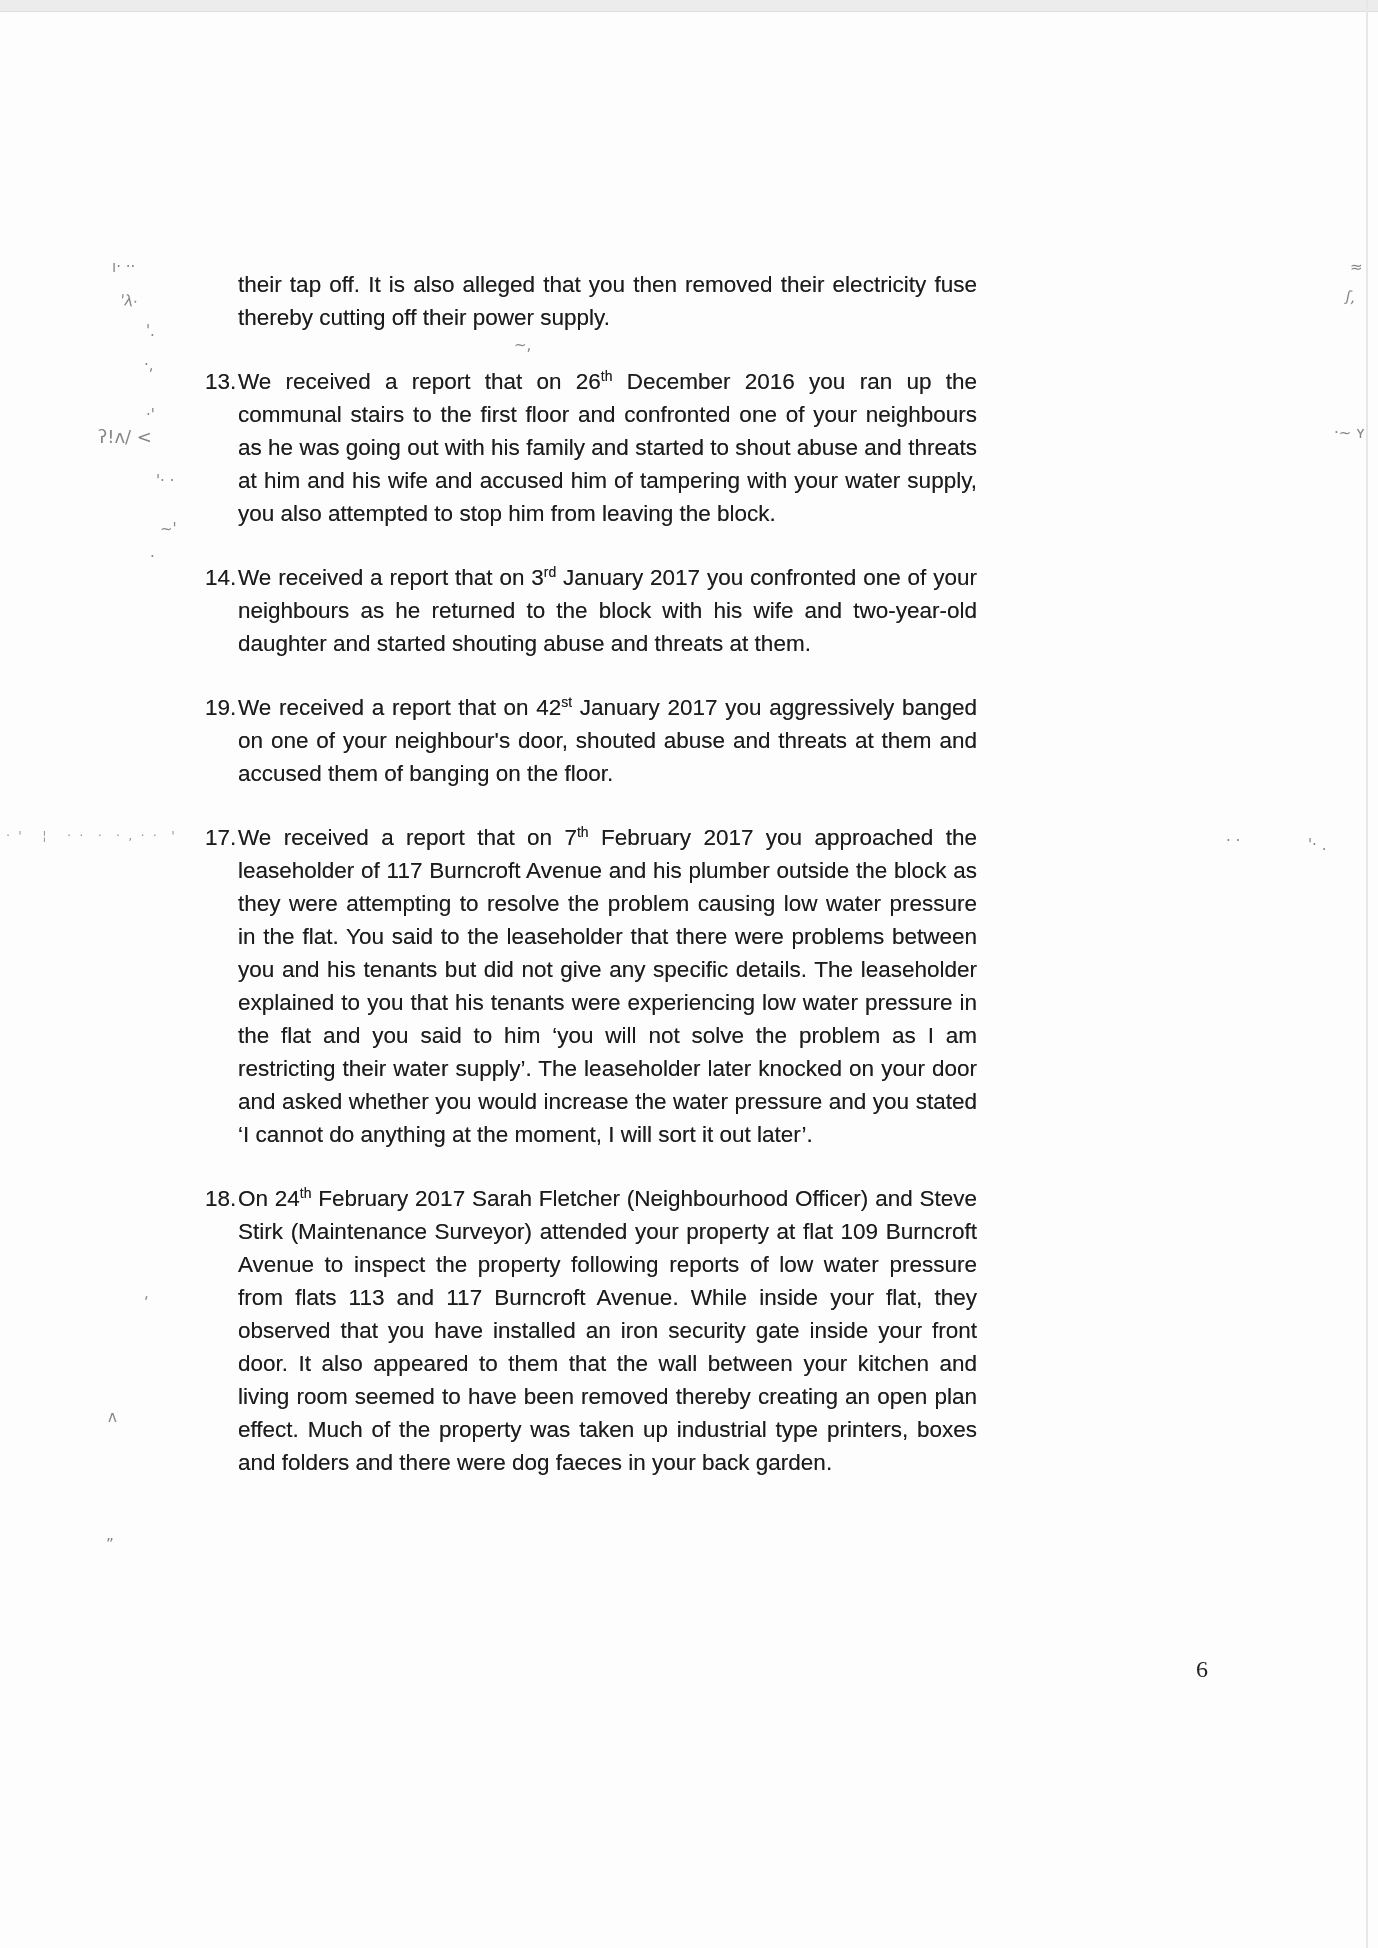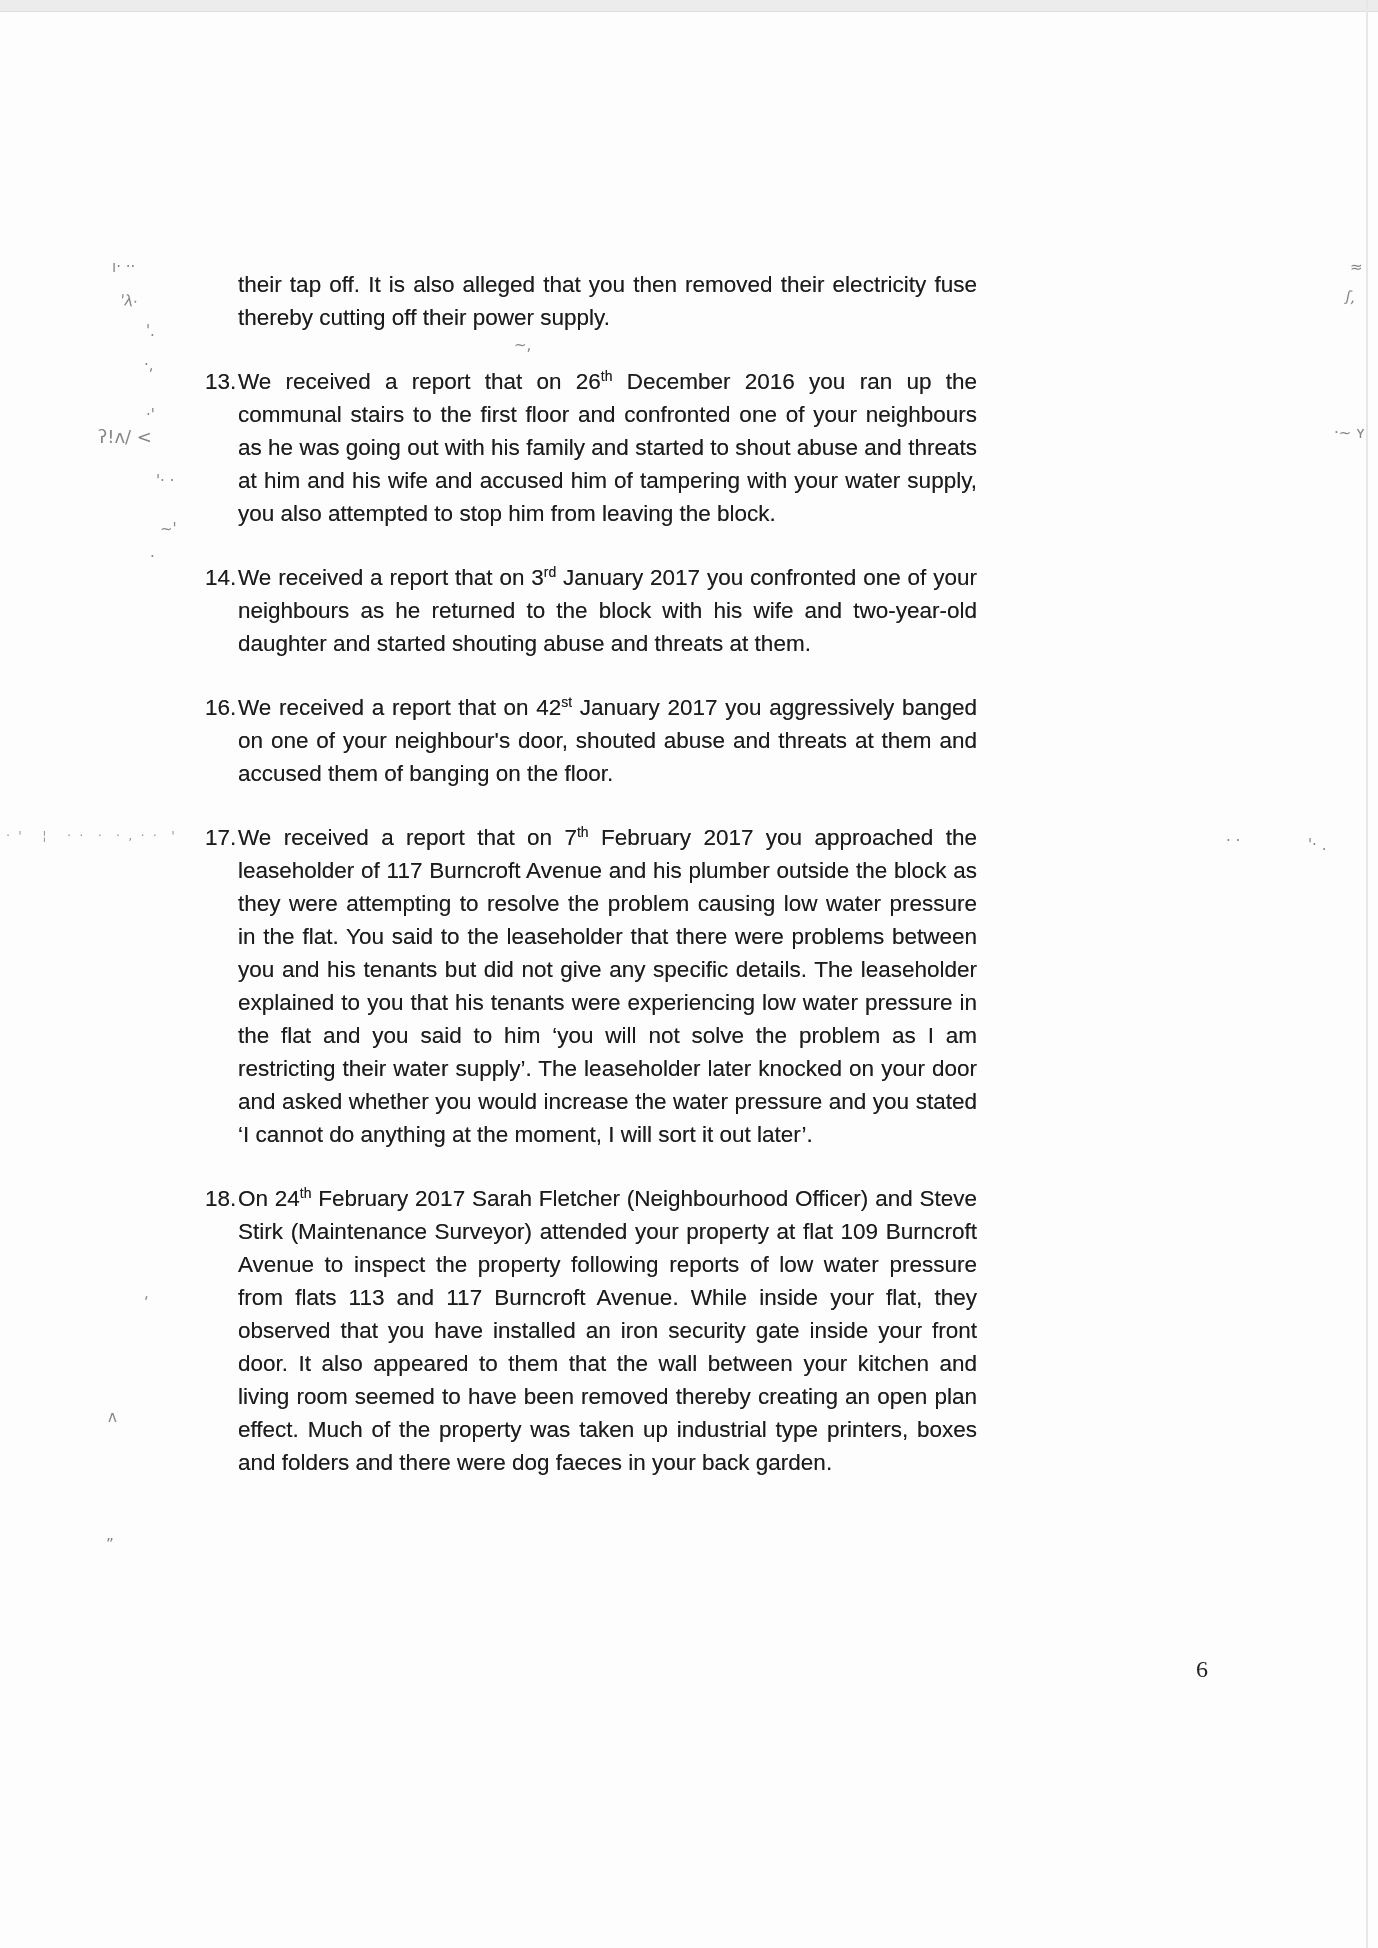--- a/index.html
+++ b/index.html
@@ -64,21 +64,21 @@
 
   <div class="textcol">
 
     <div class="para"><span>their tap off. It is also alleged that you then removed their electricity fuse thereby cutting off their power supply.</span></div>
 
     <div class="para"><span class="num">13.</span><span>We received a report that on 26</span><sup>th</sup><span> December 2016 you ran up the communal stairs to the first floor and confronted one of your neighbours as he was going out with his family and started to shout abuse and threats at him and his wife and accused him of tampering with your water supply, you also attempted to stop him from leaving the block.</span></div>
 
     <div class="para"><span class="num">14.</span><span>We received a report that on 3</span><sup>rd</sup><span> January 2017 you confronted one of your neighbours as he returned to the block with his wife and two-year-old daughter and started shouting abuse and threats at them.</span></div>
 
 
-    <div class="para"><span class="num">16.</span><span>We received a report that on 42</span><sup>st</sup><span> January 2017 you aggressively banged on one of your neighbour's door, shouted abuse and threats at them and accused them of banging on the floor.</span></div>
+    <div class="para"><span class="num">19.</span><span>We received a report that on 42</span><sup>st</sup><span> January 2017 you aggressively banged on one of your neighbour's door, shouted abuse and threats at them and accused them of banging on the floor.</span></div>
 
     <div class="para"><span class="num">17.</span><span>We received a report that on 7</span><sup>th</sup><span> February 2017 you approached the leaseholder of 117 Burncroft Avenue and his plumber outside the block as they were attempting to resolve the problem causing low water pressure in the flat. You said to the leaseholder that there were problems between you and his tenants but did not give any specific details. The leaseholder explained to you that his tenants were experiencing low water pressure in the flat and you said to him ‘you will not solve the problem as I am restricting their water supply’. The leaseholder later knocked on your door and asked whether you would increase the water pressure and you stated ‘I cannot do anything at the moment, I will sort it out later’.</span></div>
 
     <div class="para"><span class="num">18.</span><span>On 24</span><sup>th</sup><span> February 2017 Sarah Fletcher (Neighbourhood Officer) and Steve Stirk (Maintenance Surveyor) attended your property at flat 109 Burncroft Avenue to inspect the property following reports of low water pressure from flats 113 and 117 Burncroft Avenue. While inside your flat, they observed that you have installed an iron security gate inside your front door. It also appeared to them that the wall between your kitchen and living room seemed to have been removed thereby creating an open plan effect. Much of the property was taken up industrial type printers, boxes and folders and there were dog faeces in your back garden.</span></div>
 
   </div>
 
   <div class="pagenum">6</div>
 
   <span class="smudge s0">ı· ··</span>

